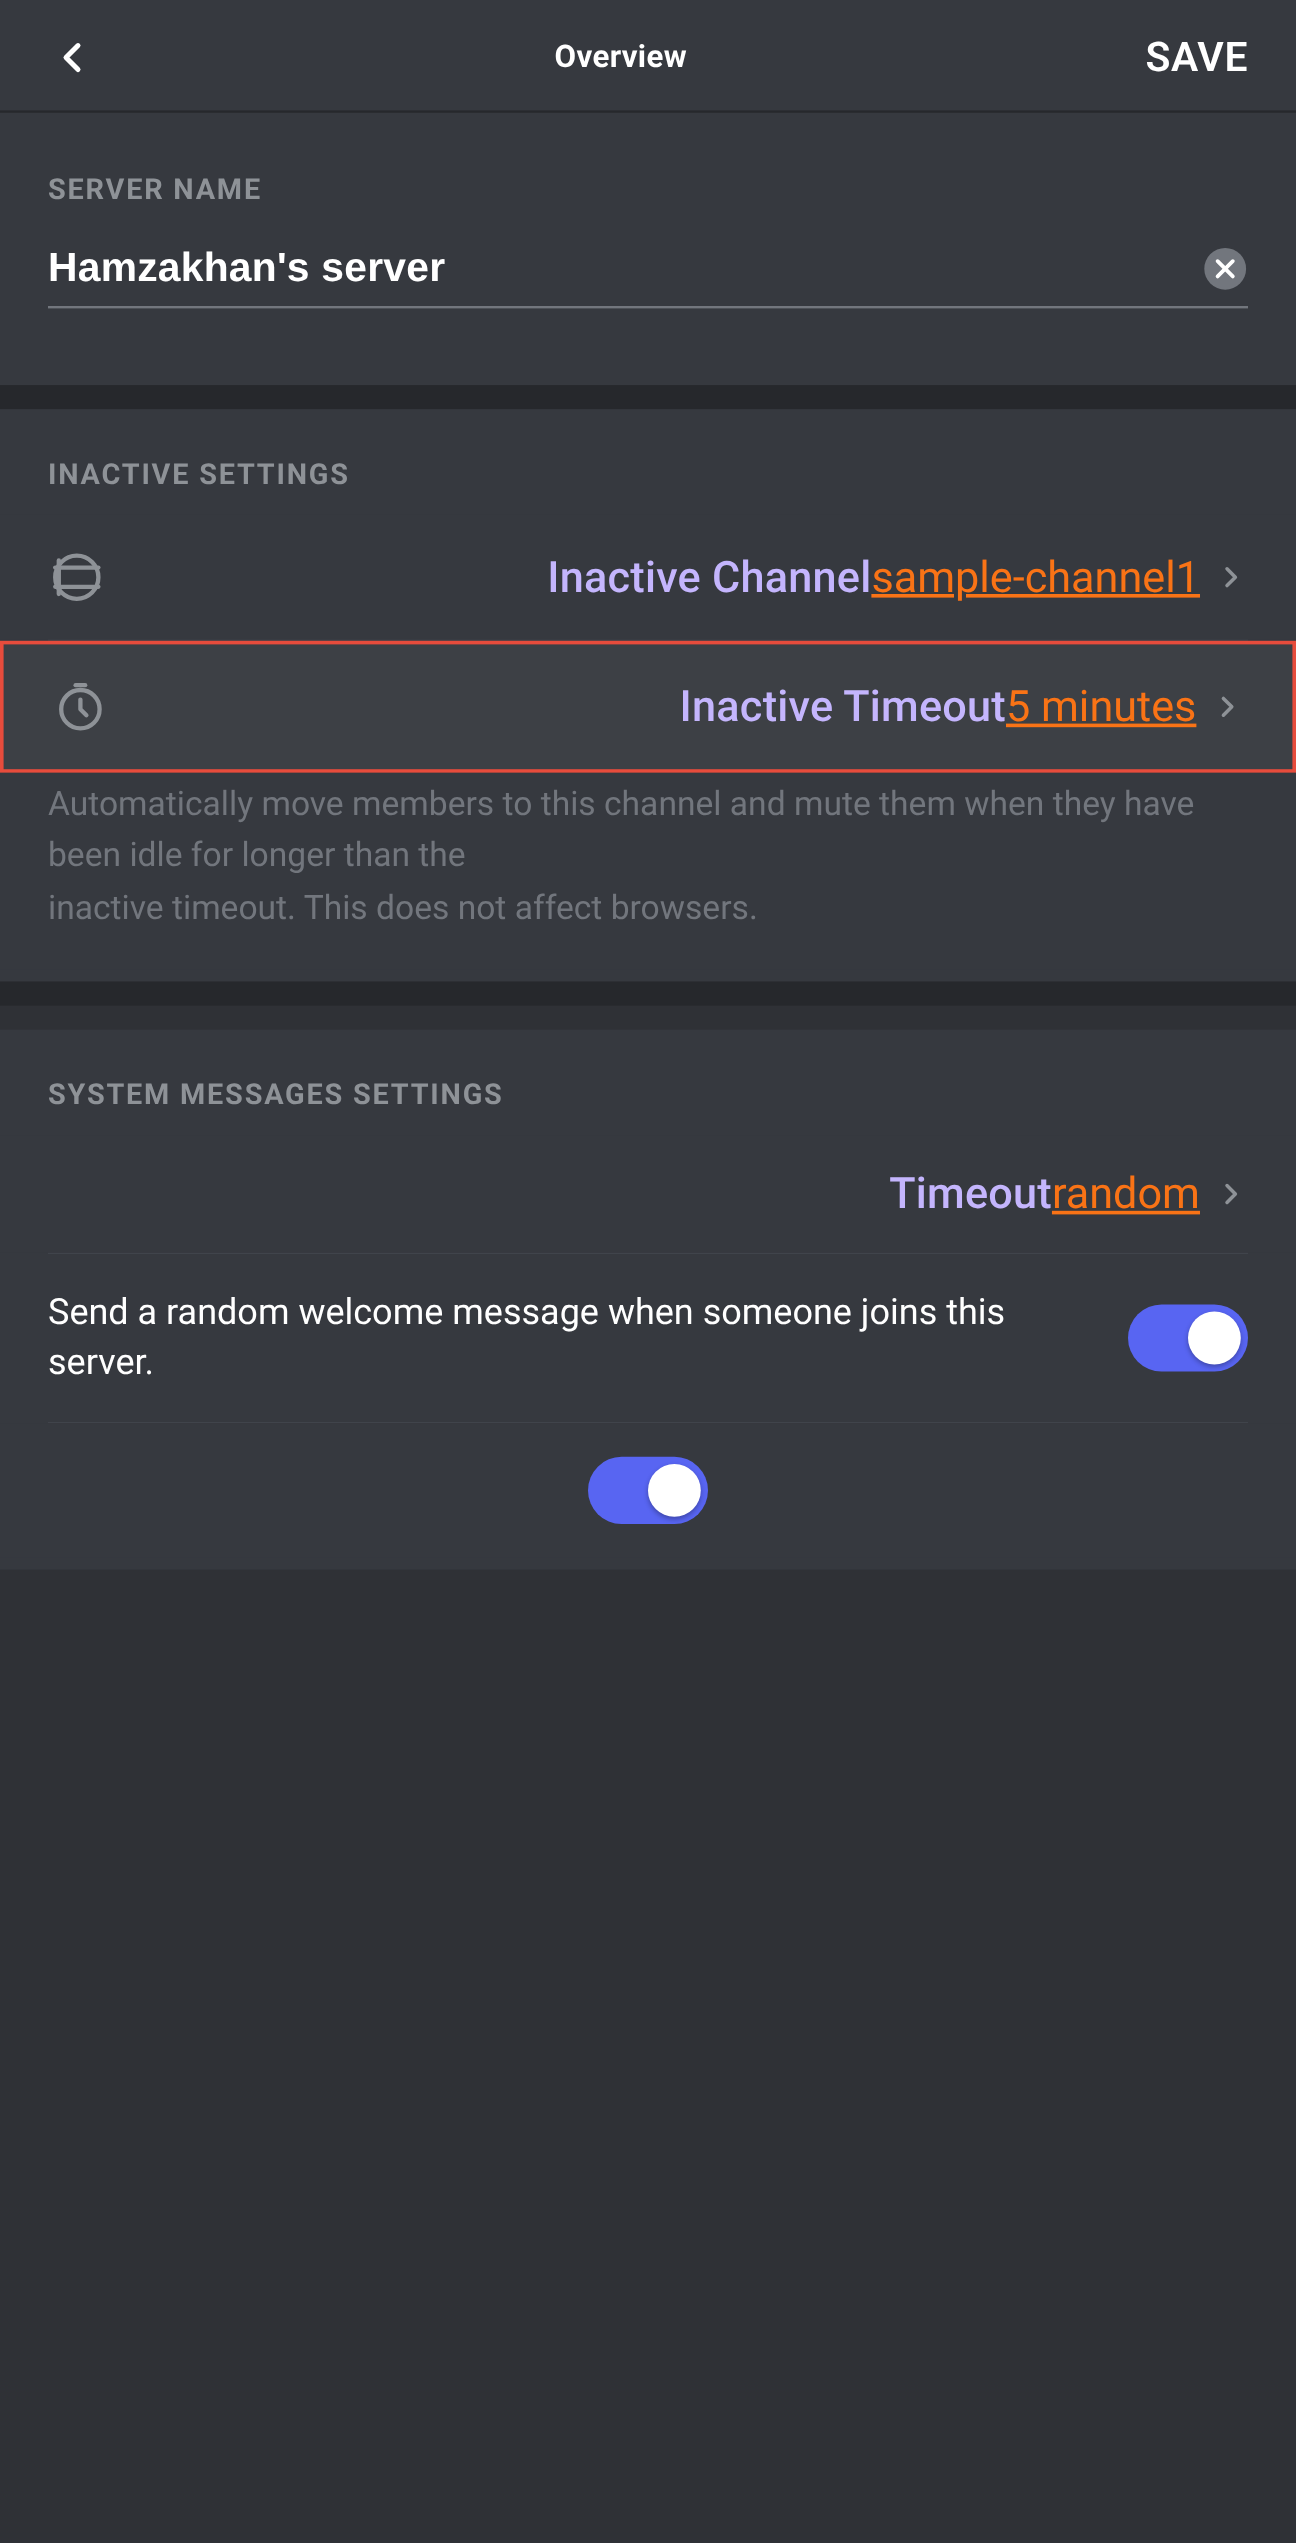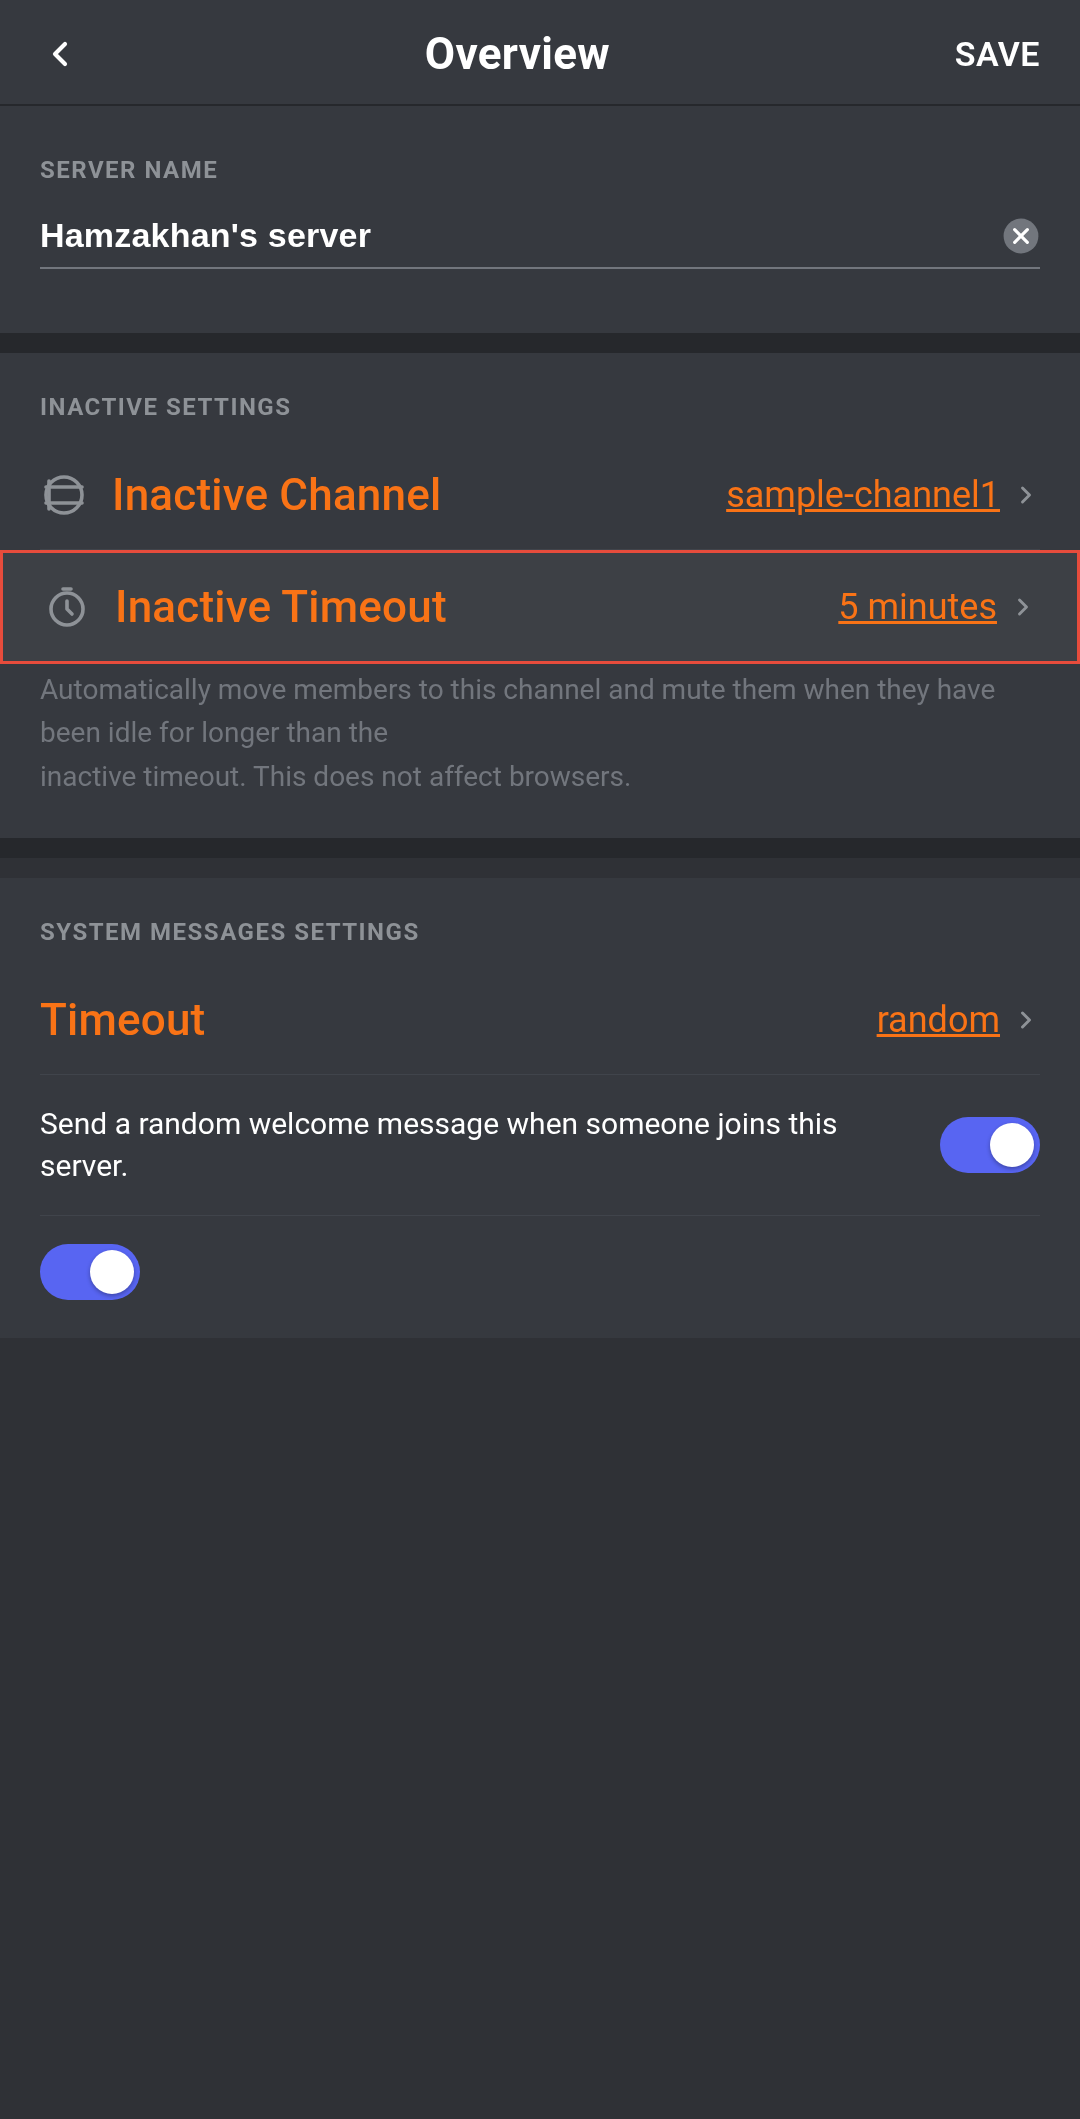--- a/index.html
+++ b/index.html
@@ -33,21 +33,21 @@
       align-items: center;
       cursor: pointer;
     }
 
     .header-back svg {
       width: 40px;
       height: 40px;
     }
 
     .header-title {
-      font-size: 44px;
+      font-size: 26px;
       font-weight: 700;
       color: #ffffff;
       letter-spacing: 0.3px;
     }
 
     .header-save {
       font-size: 34px;
       font-weight: 600;
       color: #ffffff;
       cursor: pointer;
@@ -131,25 +131,26 @@
       margin-right: 24px;
       flex-shrink: 0;
     }
 
     .list-row-icon svg {
       width: 48px;
       height: 48px;
     }
 
     .list-row-label {
-      font-size: 44px;
+      font-size: 36px;
       font-weight: 500;
-      color: #f97316;
+      color: #c4b5fd;
       flex: 1;
       letter-spacing: 0.2px;
+      text-align: right;
     }
 
     .list-row-value {
       font-size: 36px;
       color: #f97316;
       margin-right: 12px;
       text-decoration: underline;
     }
 
     .list-row-chevron {
@@ -176,21 +177,21 @@
     .system-messages-section {
       background-color: #36393f;
       padding: 0 0 10px 0;
       margin-top: 20px;
     }
 
     
     .toggle-row {
       display: flex;
       align-items: center;
-      justify-content: flex-start;
+      justify-content: center;
       padding: 28px 40px;
       background-color: #36393f;
       gap: 24px;
     }
 
     .toggle-label {
       font-size: 30px;
       font-weight: 400;
       color: #ffffff;
       flex: 1;

